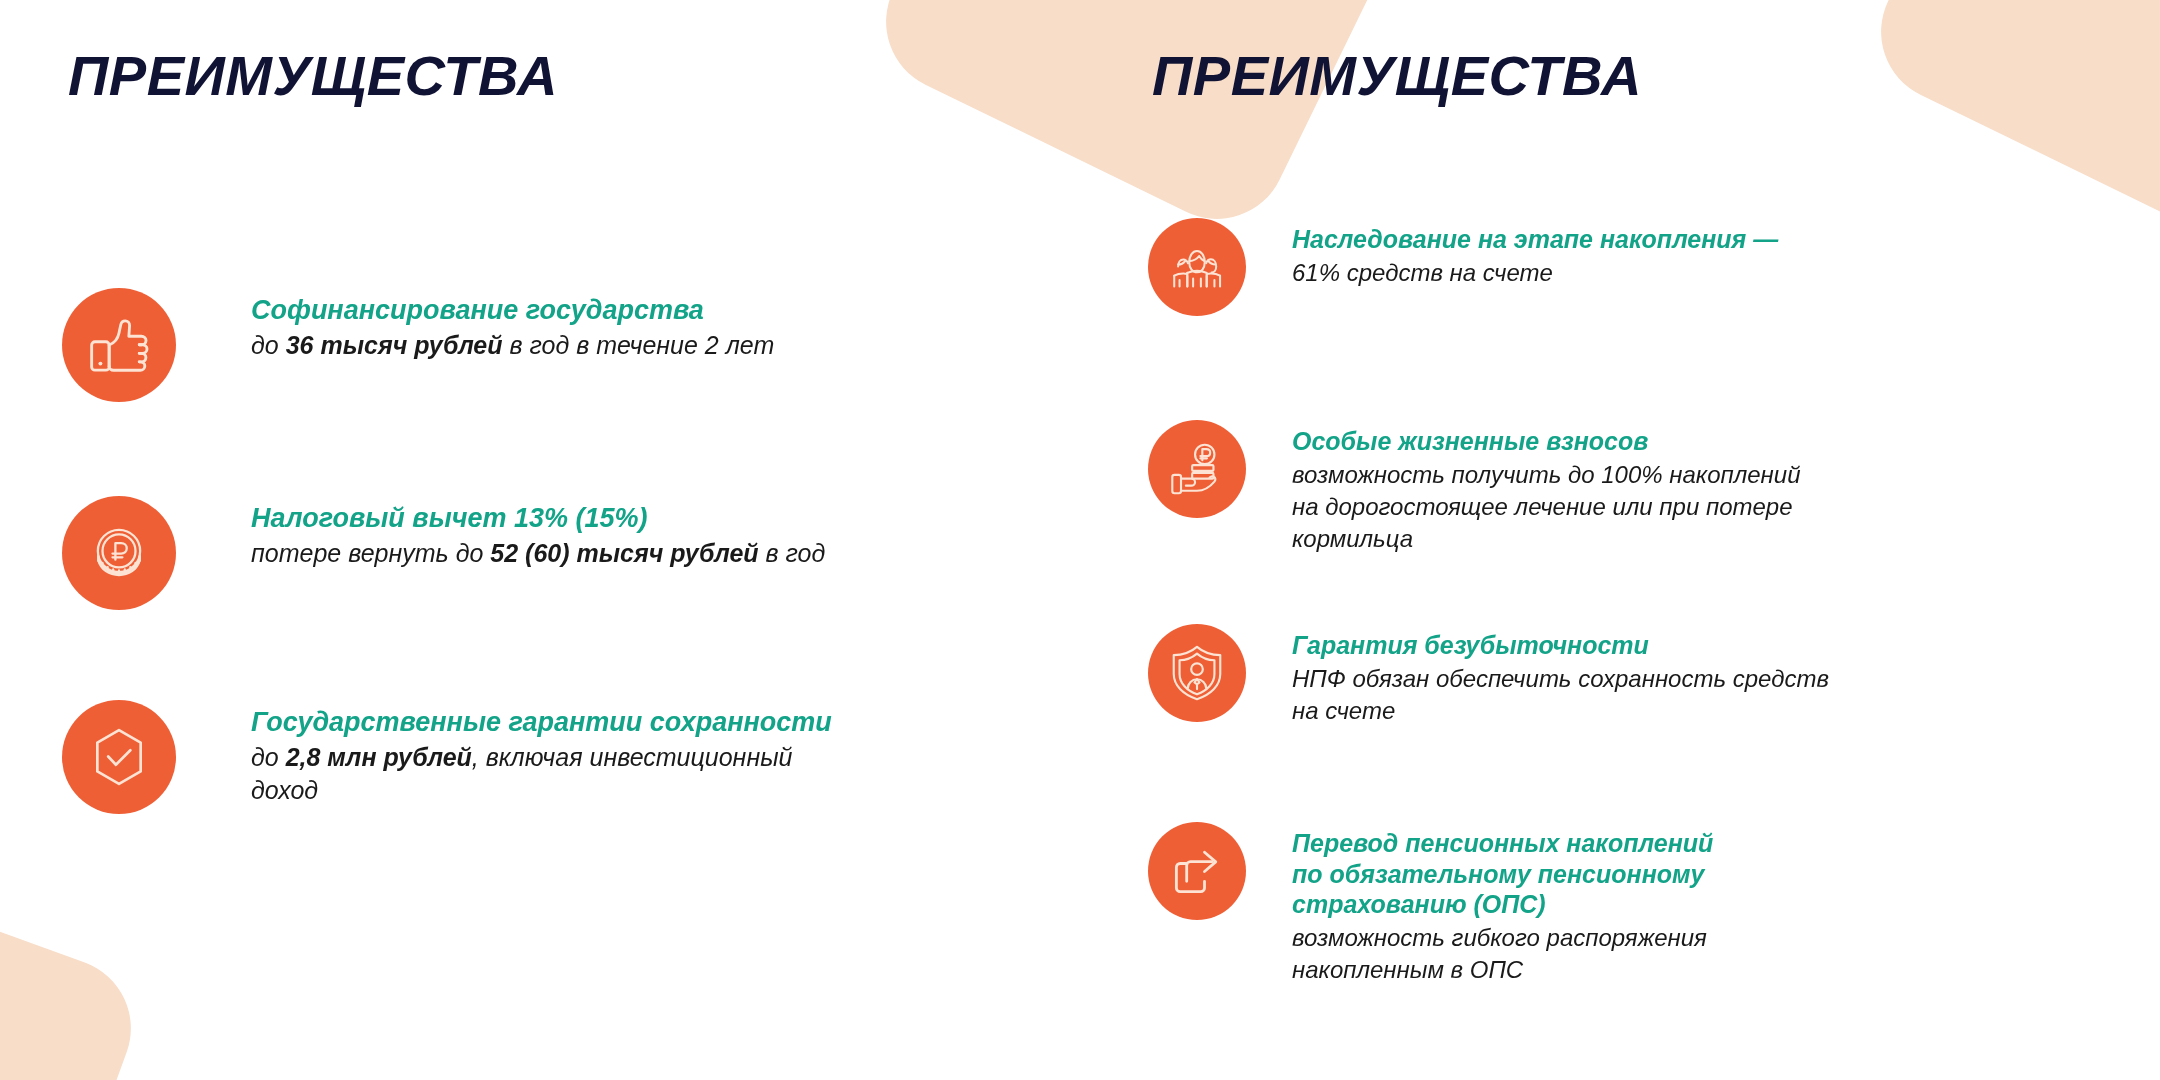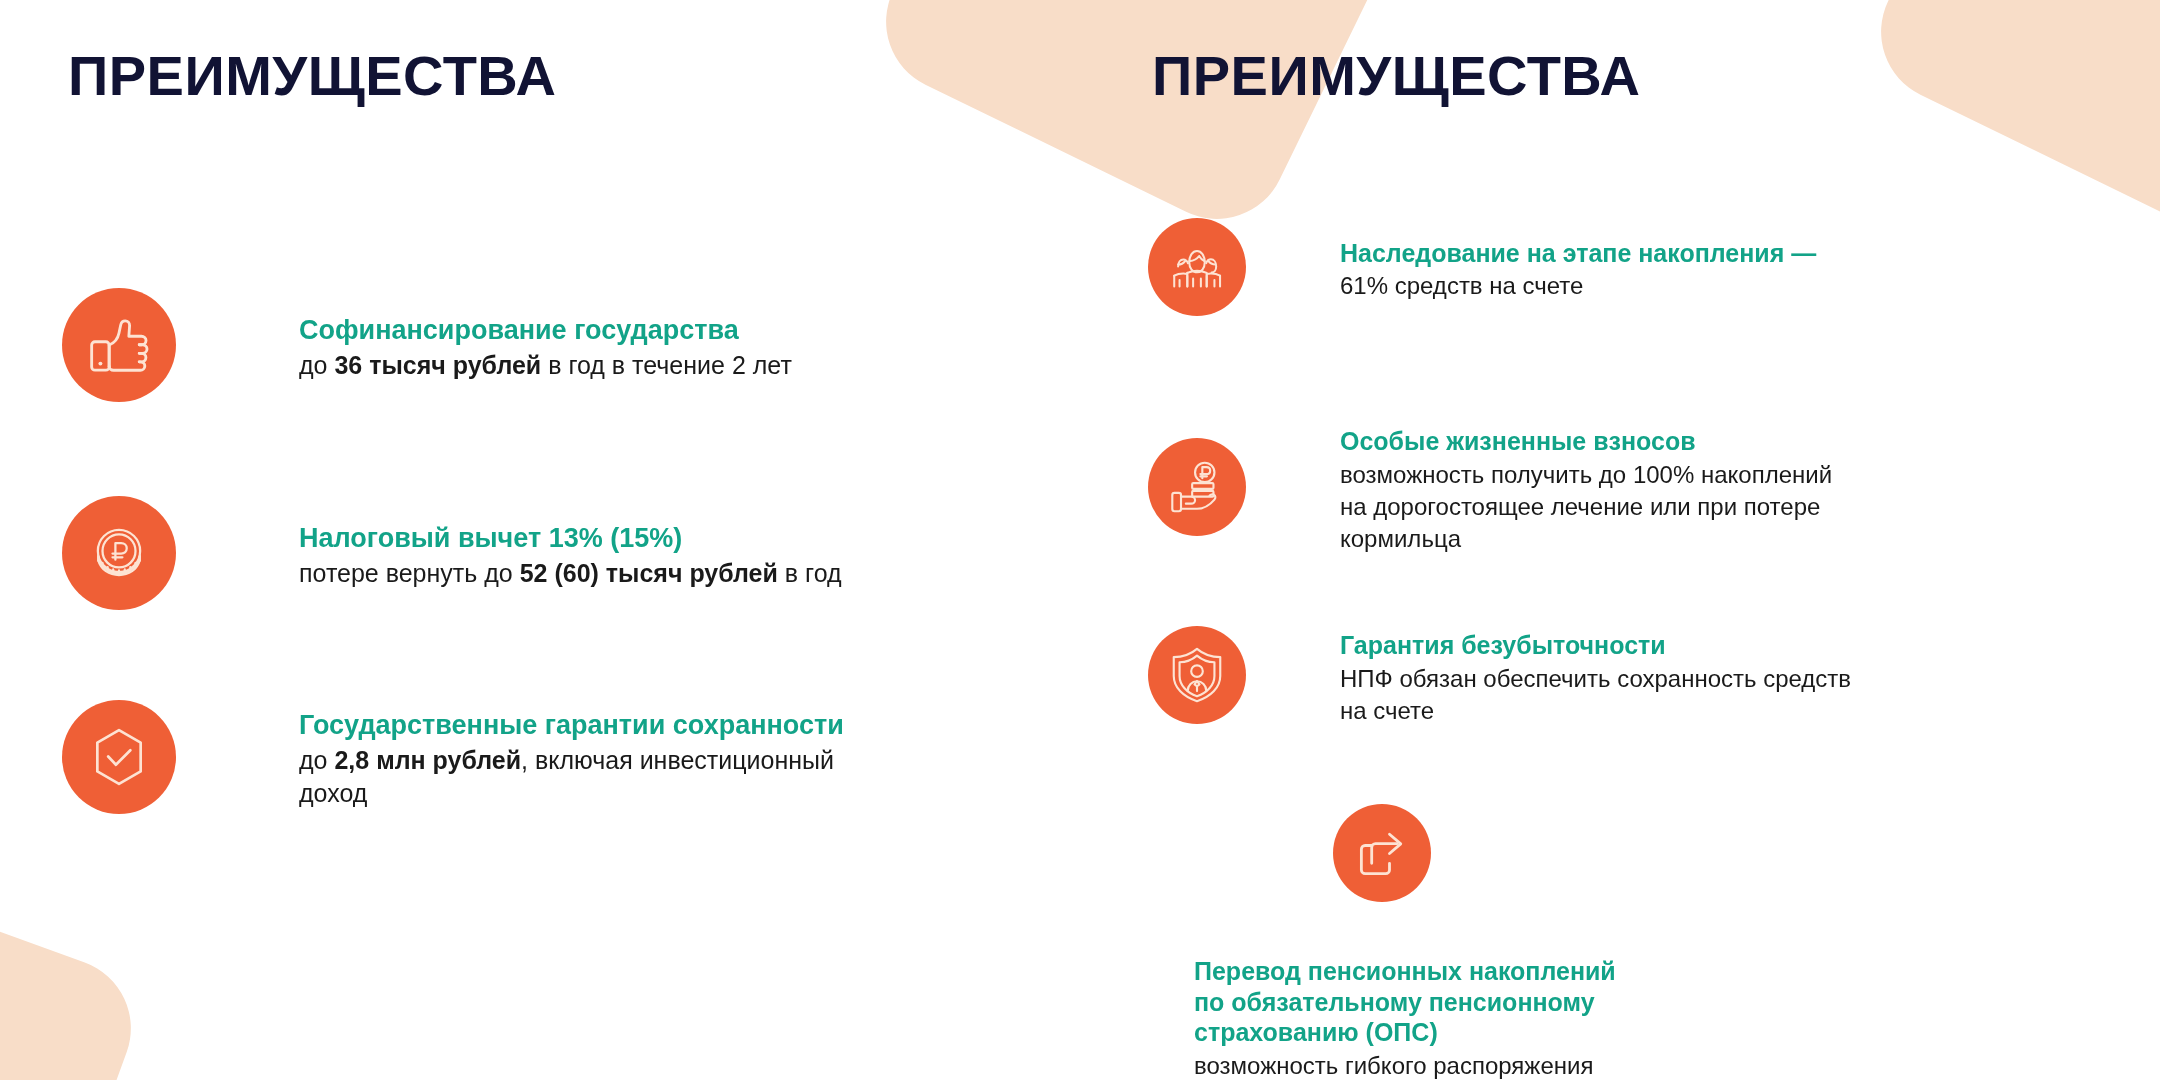--- a/index.html
+++ b/index.html
@@ -9,20 +9,21 @@
     background:#ffffff;
     font-family:"Liberation Sans","DejaVu Sans",sans-serif;
     overflow:hidden;
     position:relative;
   }
   .slide{
     position:relative;
     width:2160px;height:1080px;
     overflow:hidden;
     background:#ffffff;
+    font-style:italic;
   }
 
   
   .deco{position:absolute;background:#f8ddc8;pointer-events:none;}
   .deco-top-left-of-right{
     left:935px;top:-260px;
     width:430px;height:430px;
     border-radius:70px;
     transform:rotate(26deg);
   }
@@ -55,23 +56,22 @@
   }
   .col-left .page-title{left:68px;top:48px;}
   .col-right .page-title{left:72px;top:48px;}
 
   .items{position:absolute;}
   .col-left .items{left:62px;top:288px;width:960px;}
   .col-right .items{left:68px;top:218px;width:960px;}
 
   .item{
     display:flex;
-    align-items:center;
+    align-items:flex-start;
     margin-bottom:0;
-    gap:48px;
   }
   .icon-wrap{
     flex:0 0 auto;
     border-radius:50%;
     background:#ef5f36;
     display:flex;align-items:center;justify-content:center;
   }
   .col-left .icon-wrap{width:114px;height:114px;}
   .col-right .icon-wrap{width:98px;height:98px;}
 
@@ -105,21 +105,21 @@
   
   .col-left .item{position:absolute;left:0;}
   .col-left .item-1{top:0px;}
   .col-left .item-2{top:208px;}
   .col-left .item-3{top:412px;}
 
   .col-right .item{position:absolute;left:0;}
   .col-right .item-1{top:0px;}
   .col-right .item-2{top:202px;}
   .col-right .item-3{top:406px;}
-  .col-right .item-4{top:586px;flex-direction:column;}
+  .col-right .item-4{top:604px;}
 </style>
 </head>
 <body>
 
 <div class="slide">
 
   <div class="deco deco-top-left-of-right"></div>
   <div class="deco deco-top-right"></div>
   <div class="deco deco-bottom-left"></div>
 

